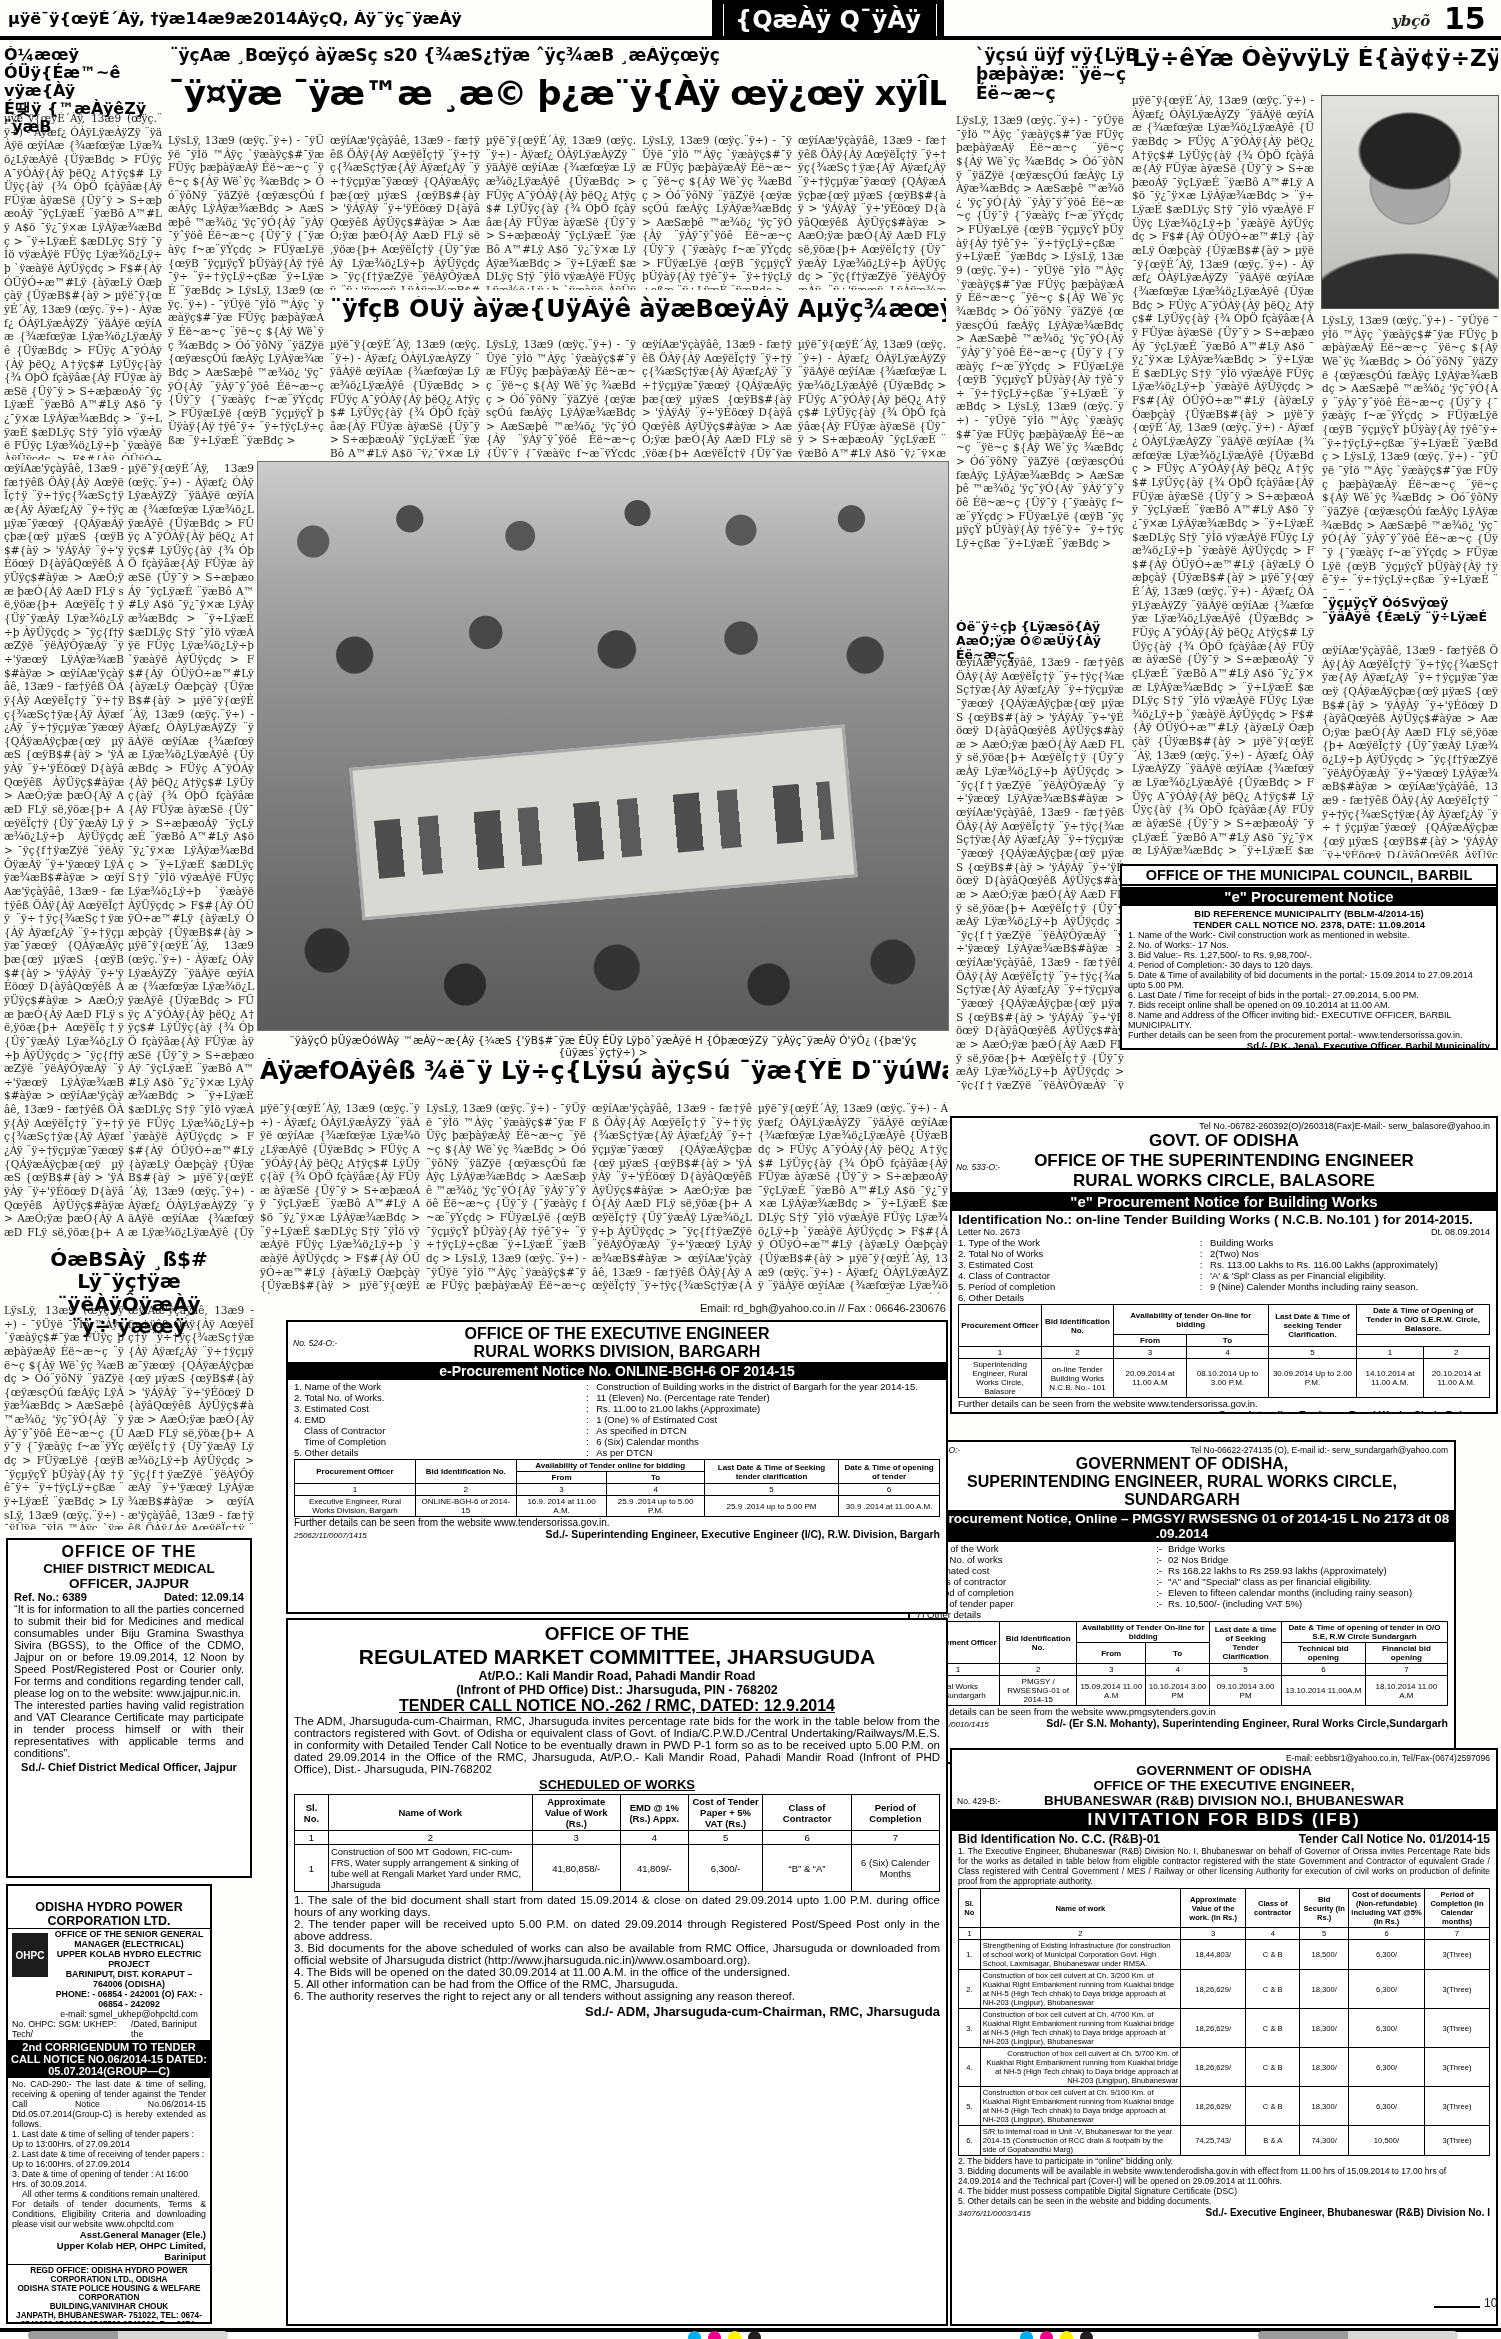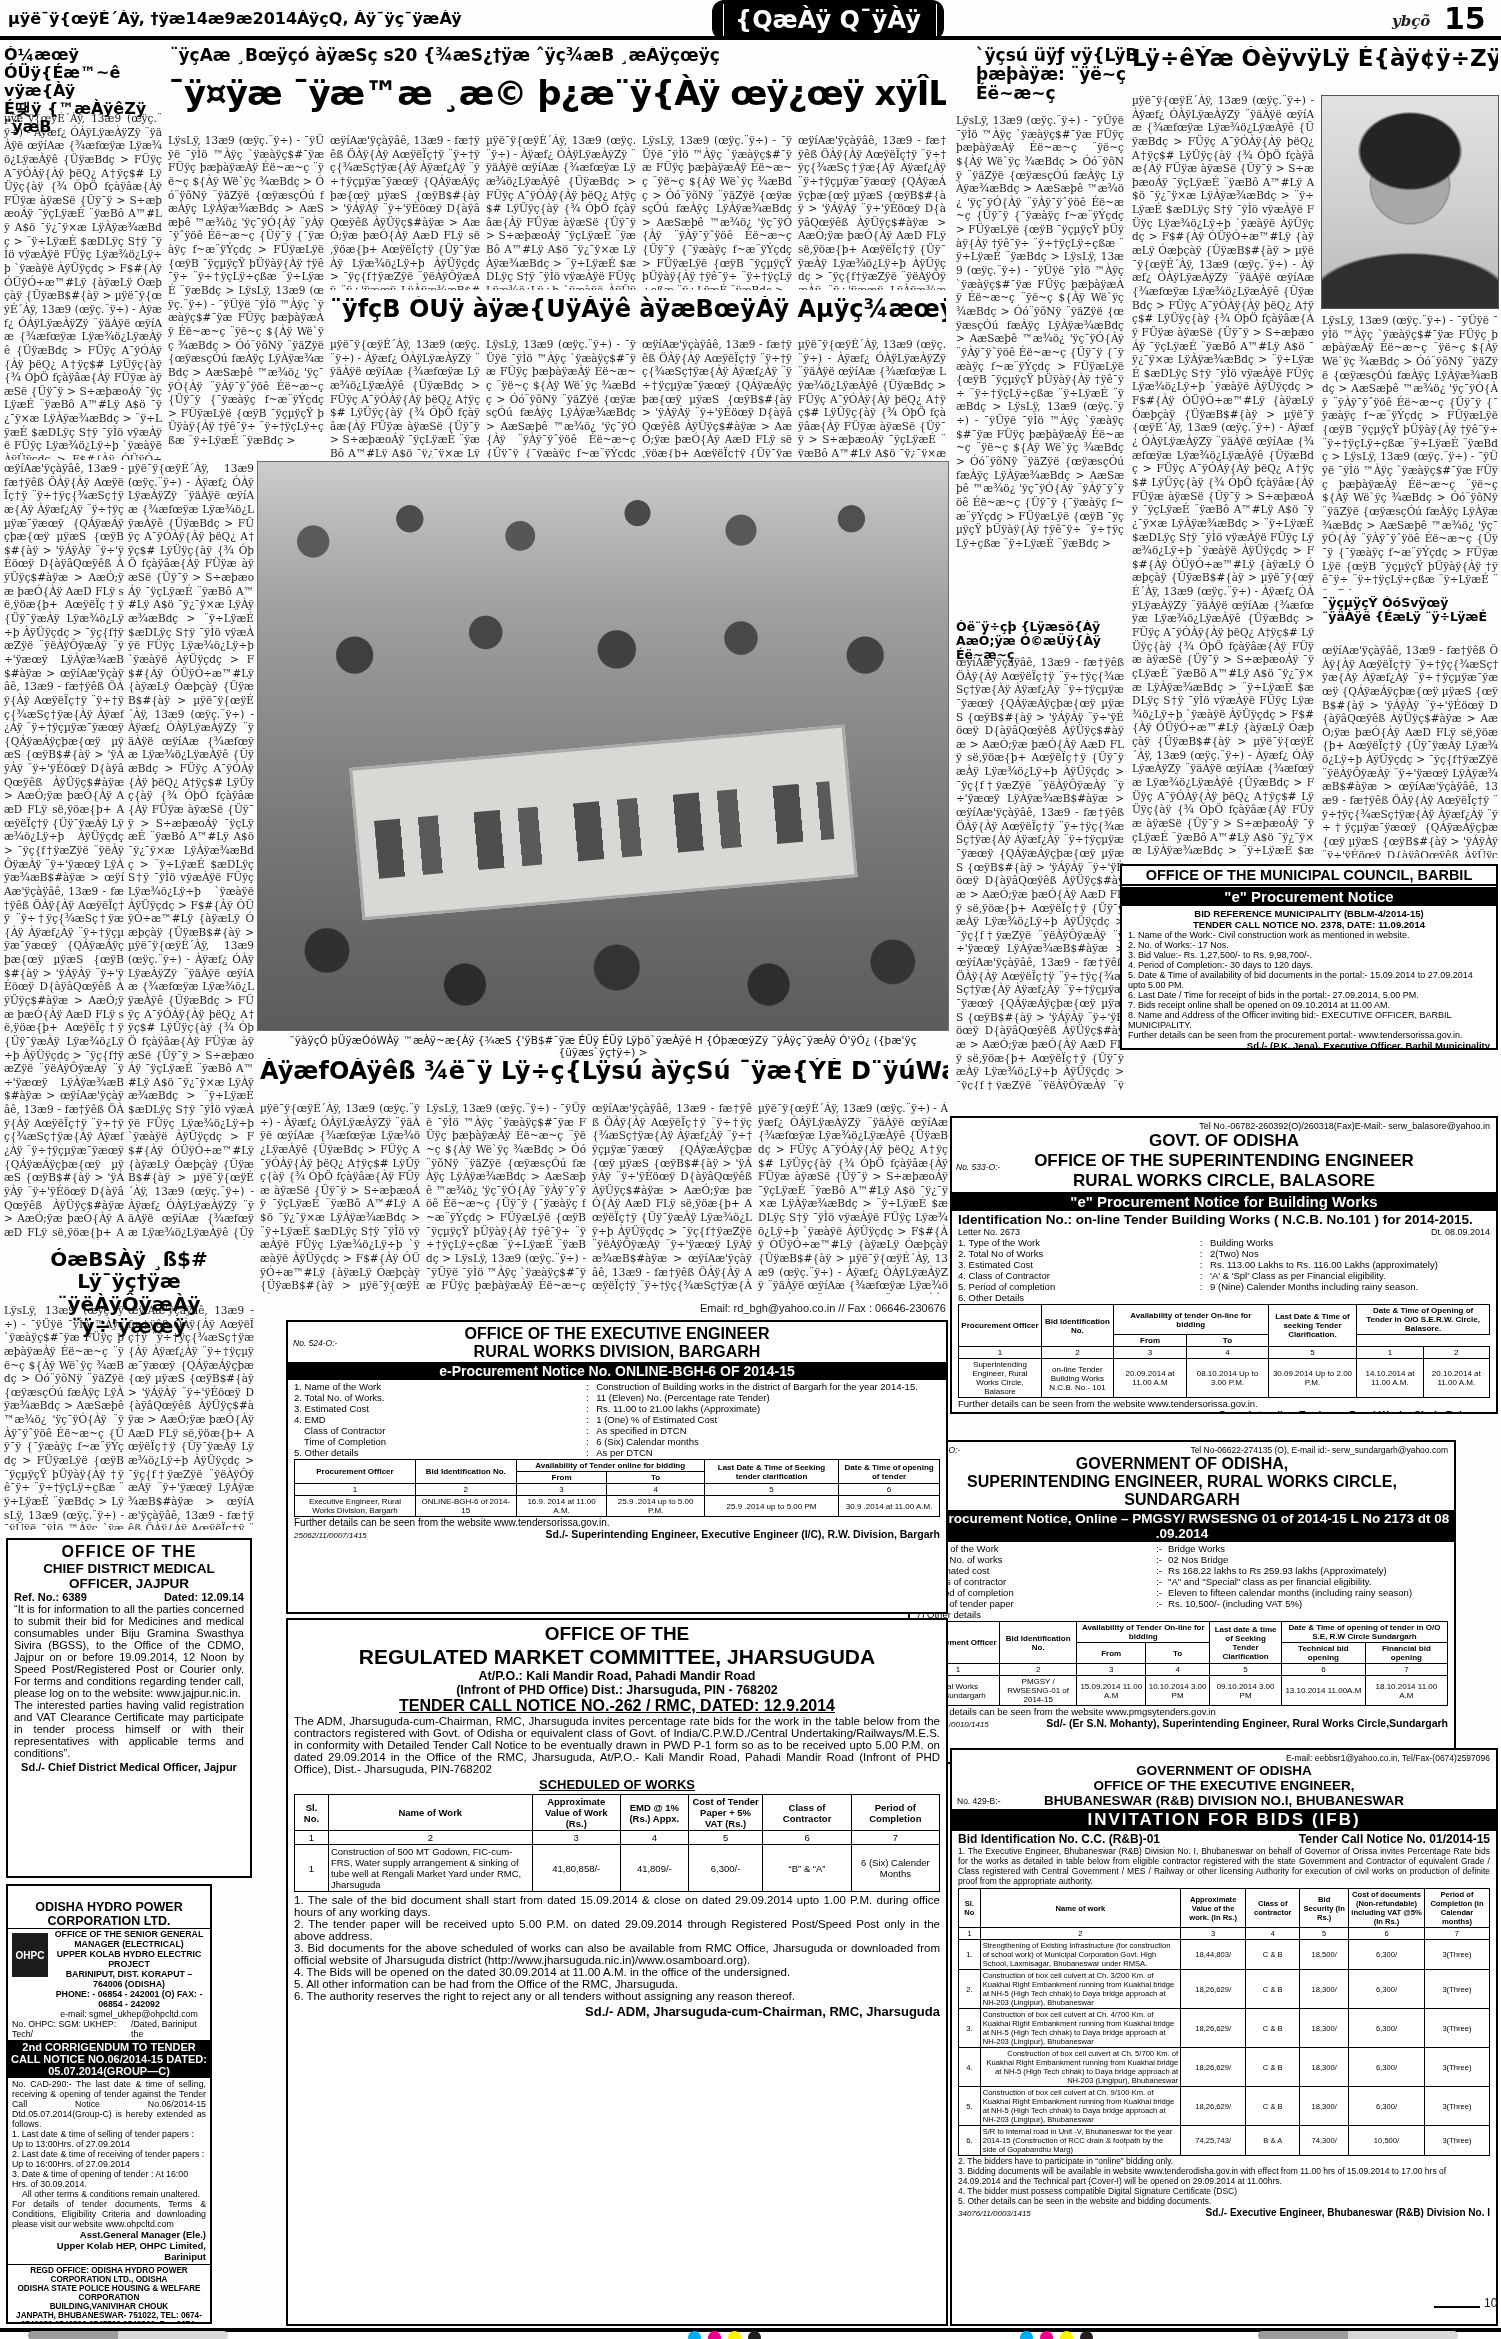--- a/index.html
+++ b/index.html
@@ -4,21 +4,21 @@
 <style>
   html,body{margin:0;padding:0;background:#e8e8e4;}
   *{box-sizing:border-box;}
   .sheet{position:relative;width:1501px;height:2339px;background:#fefefc;margin:0 auto;overflow:hidden;color:#151515;}
   .abs{position:absolute;}
   
   .ob{font-family:"DejaVu Serif",serif;font-size:10.5px;line-height:1.3;text-align:justify;color:#1b1b1b;overflow:hidden;word-break:break-all;}
   .oh{font-family:"DejaVu Sans",sans-serif;font-weight:700;color:#000;overflow:hidden;line-height:1.12;}
   .rule{background:#000;}
   
-  .masthead{background:#000;display:flex;align-items:center;gap:11px;padding:0 7px;border-radius:12px;}
+  .masthead{background:#000;display:flex;align-items:center;gap:11px;padding:0 7px;}
   .mh-bars{width:30px;height:32px;background:repeating-linear-gradient(90deg,#000 0 4px,#fff 4px 9px,#000 9px 13px);}
   .mh-text{color:#fff;font-family:"DejaVu Sans",sans-serif;font-weight:700;font-size:24px;flex:1;text-align:center;white-space:nowrap;}
   
   .photo{outline:1px solid #6f6f6f;background:
     radial-gradient(circle 26px at 8% 14%, #5a5a5a 60%, transparent 64%),
     radial-gradient(circle 22px at 22% 10%, #4c4c4c 60%, transparent 64%),
     radial-gradient(circle 24px at 38% 13%, #565656 60%, transparent 64%),
     radial-gradient(circle 21px at 55% 9%, #4a4a4a 60%, transparent 64%),
     radial-gradient(circle 25px at 70% 12%, #585858 60%, transparent 64%),
     radial-gradient(circle 22px at 86% 10%, #505050 60%, transparent 64%),

